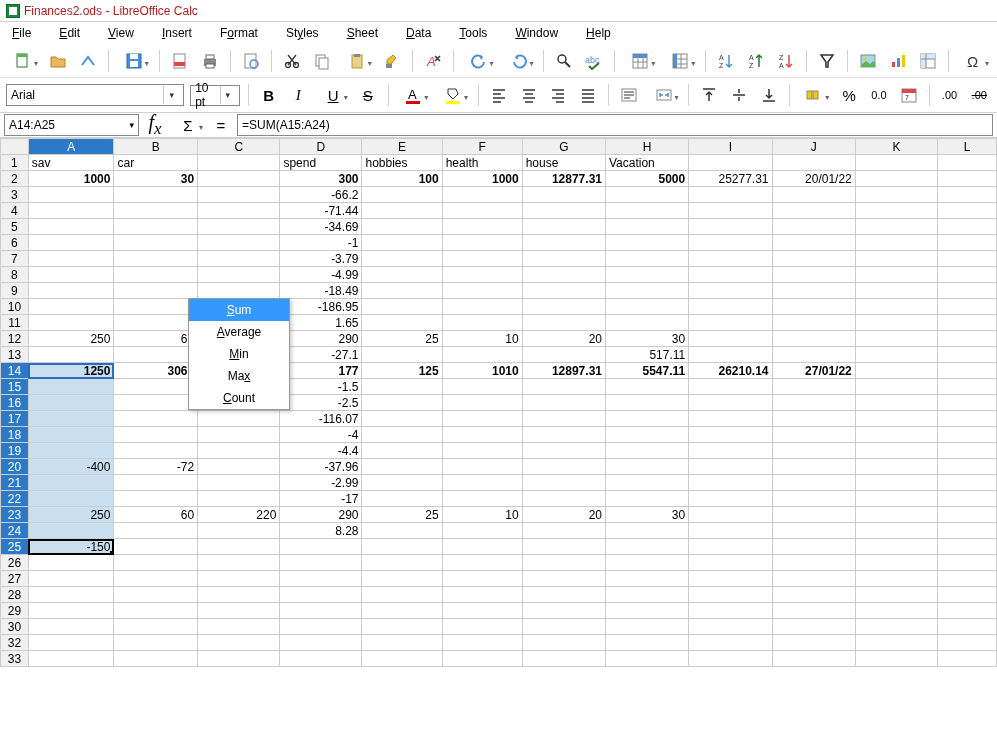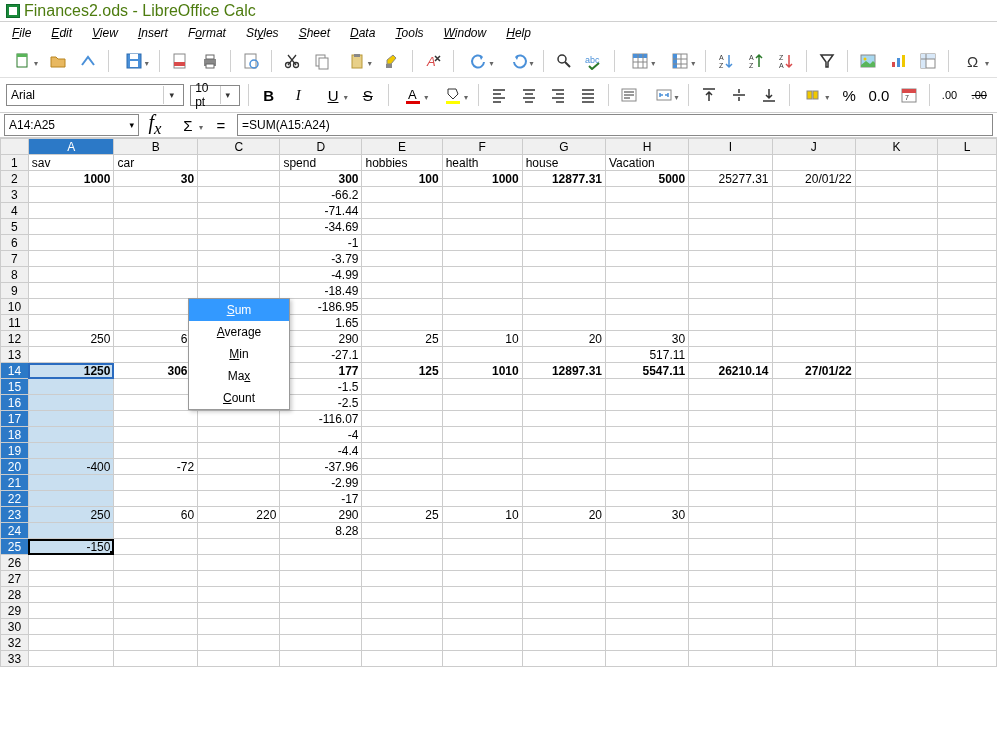--- a/index.html
+++ b/index.html
@@ -1,21 +1,21 @@
 <!DOCTYPE html>
 <html><head>
 <meta charset="utf-8">
 <style>
   * { box-sizing: border-box; }
   body { margin: 0; font-family: "Segoe UI", Arial, sans-serif; font-size: 12px; background: #fff; overflow: hidden; width: 997px; height: 735px; }
   .title-bar { height: 22px; padding: 2px 6px; display: flex; align-items: center; gap: 4px; border-bottom: 1px solid #d0d0d0; }
   .title-icon { width: 14px; height: 14px; background: #1a8a3a; border: 1px solid #0d6b2a; display: flex; align-items: center; justify-content: center; }
   .title-icon::after { content: ""; width: 8px; height: 8px; background: #fff; }
-  .title-text { font-size: 16px; color: #4d7c0f; }
-  .menu-bar { height: 22px; padding: 2px 4px; display: flex; align-items: center; gap: 4px; font-style: italic; }
+  .title-text { font-size: 12px; color: #b91c1c; }
+  .menu-bar { height: 22px; padding: 2px 4px; display: flex; align-items: center; gap: 12px; }
   .menu-item { padding: 2px 8px; cursor: default; }
   .menu-item u { text-decoration: underline; }
   .toolbar { height: 34px; padding: 4px 6px; display: flex; align-items: center; gap: 6px; border-bottom: 1px solid #e0e0e0; }
   .tbtn { width: 24px; height: 24px; display: flex; align-items: center; justify-content: center; cursor: default; border: 1px solid transparent; position: relative; }
   .tbtn.wide { width: 34px; }
   .tbtn .drop { position: absolute; right: 1px; bottom: 4px; font-size: 8px; color: #666; }
   .sep { width: 1px; height: 22px; background: #d0d0d0; margin: 0 2px; }
   .toolbar2 { height: 34px; padding: 4px 6px; display: flex; align-items: center; gap: 6px; }
   .font-name { width: 180px; height: 22px; border: 1px solid #888; display: flex; align-items: center; padding: 0 4px; justify-content: space-between; background: #fff; }
   .font-size { width: 50px; height: 21px; border: 1px solid #888; display: flex; align-items: center; padding: 0 4px; justify-content: space-between; background: #fff; }
@@ -371,21 +371,21 @@
       <svg width="18" height="18">
         <rect x="2" y="5" width="5" height="8" fill="#f0c800" stroke="#888"></rect>
         <rect x="8" y="5" width="5" height="8" fill="#f0c800" stroke="#888"></rect>
       </svg>
       <span class="drop">▾</span>
     </span>
   <span class="tbtn">
       <span style="font-size:15px">%</span>
     </span>
   <span class="tbtn">
-      <span style="font-size:15px">0.0</span>
+      <span style="font-size:11px">0.0</span>
     </span>
   <span class="tbtn">
       <svg width="18" height="18">
         <rect x="2" y="3" width="14" height="13" fill="#fff" stroke="#888"></rect>
         <rect x="2" y="3" width="14" height="4" fill="#d94a4a"></rect>
         <text x="5" y="14" font-size="7" fill="#333">7</text>
       </svg>
     </span>
   <span class="sep"></span>
   <span class="tbtn">

